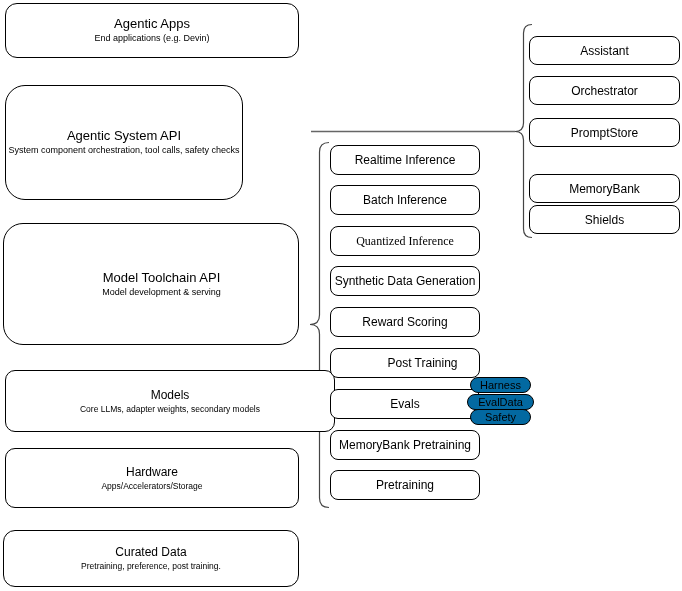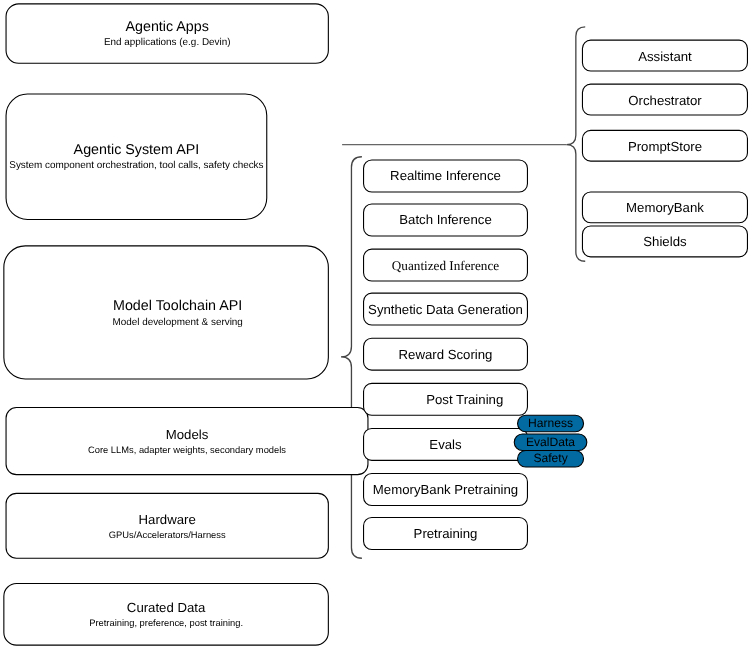--- a/index.html
+++ b/index.html
@@ -78,21 +78,21 @@
     <div class="subtitle">Model development &amp; serving</div>
   </div>
 
   <div class="node big-box" style="left:5px;top:370px;width:330px;height:62px;border-radius:10px;">
     <div class="small-title">Models</div>
     <div class="small-sub">Core LLMs, adapter weights, secondary models</div>
   </div>
 
   <div class="node big-box" style="left:5px;top:448px;width:294px;height:60px;border-radius:10px;">
     <div class="small-title">Hardware</div>
-    <div class="small-sub">GPUs/Accelerators/Harness</div>
+    <div class="small-sub">Apps/Accelerators/Storage</div>
   </div>
 
   <div class="node big-box" style="left:3px;top:530px;width:296px;height:57px;border-radius:12px;">
     <div class="small-title">Curated Data</div>
     <div class="small-sub">Pretraining, preference, post training.</div>
   </div>
 
   <div class="node mid-box" style="top:145px;">
     <span>Realtime Inference</span>
   </div>

